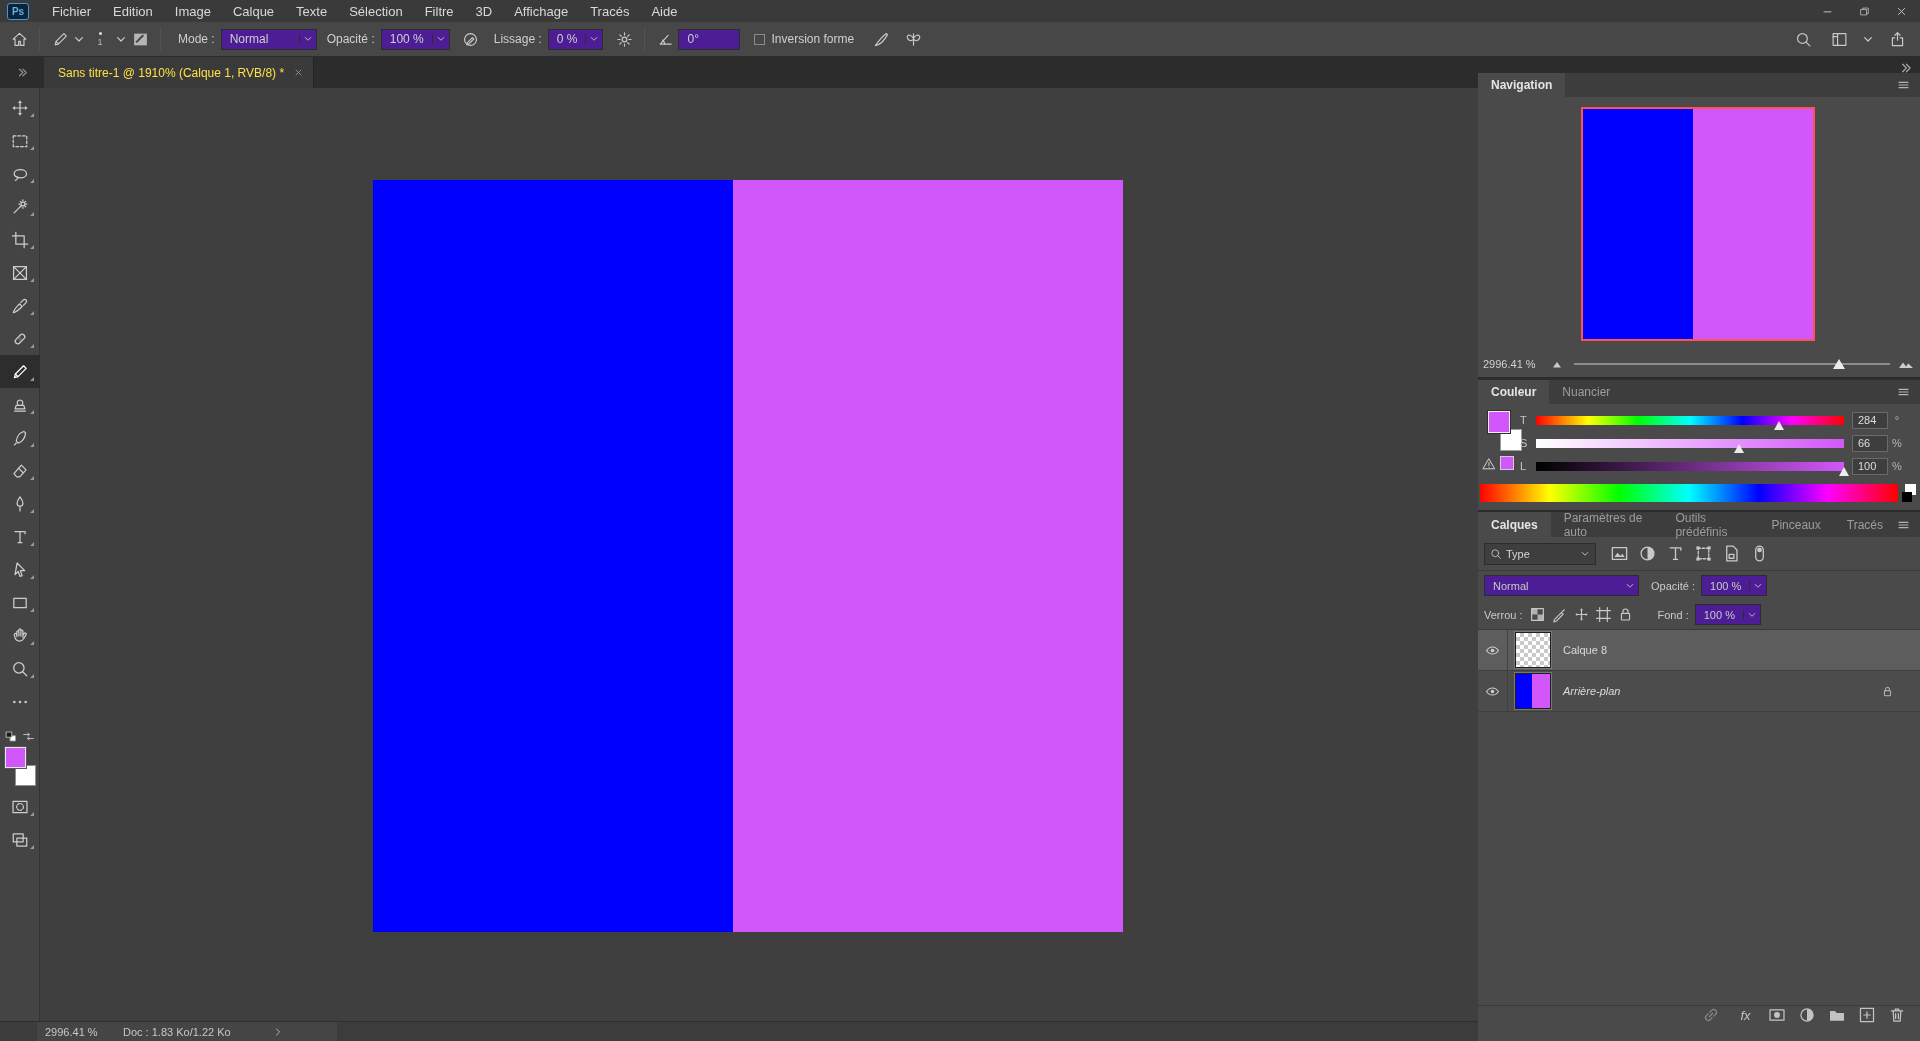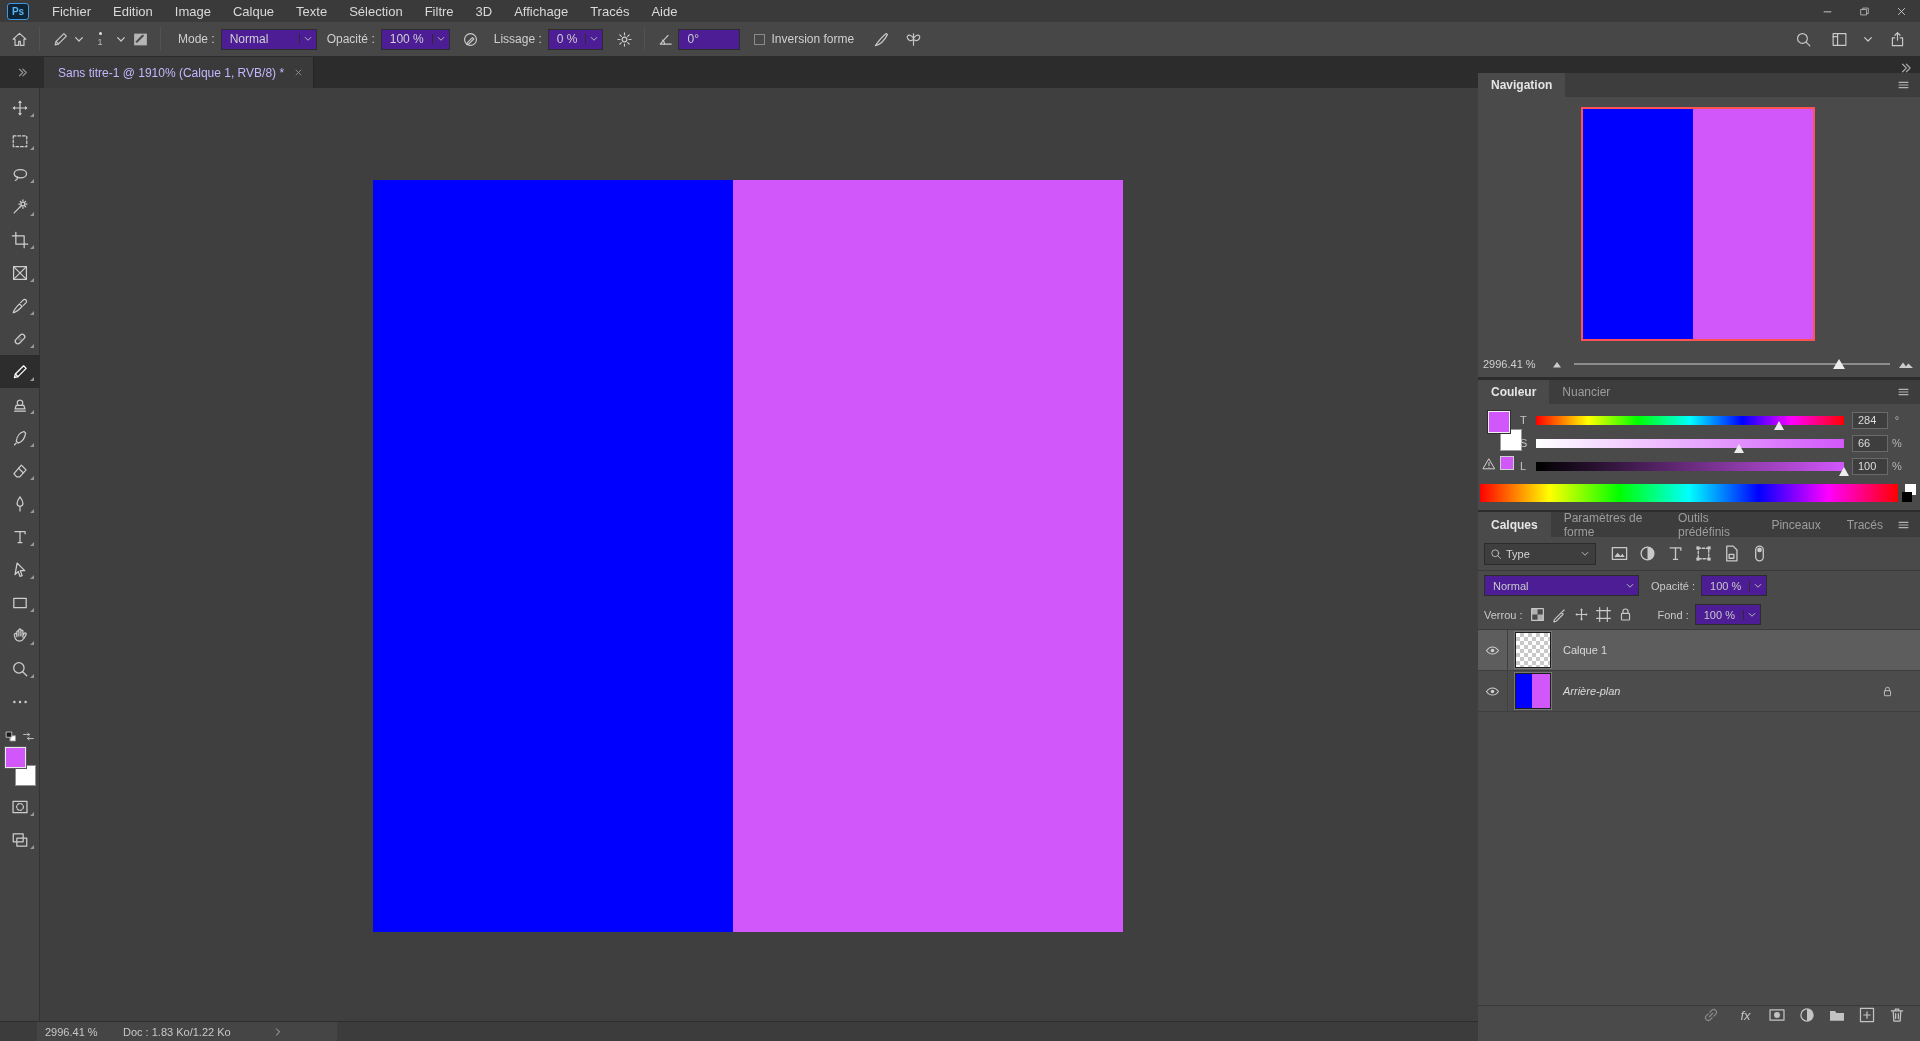--- a/index.html
+++ b/index.html
@@ -36,21 +36,21 @@
   .brush-dot { width:3px; height:3px; border-radius:50%; background:#e0e0e0; }
   .brush-num { font-size:9px; color:#bbb; margin-top:2px; }
   .checkbox { width:11px; height:11px; border:1px solid #8b8b8b; background:transparent; margin:0 6px 0 14px; }
   .ob-right { margin-left:auto; display:flex; align-items:center; margin-right:10px; gap:10px; }
   
   .tabrow { position:absolute; left:0; top:57px; width:1478px; height:31px; background:#2c2c2c;
     display:flex; align-items:stretch; font-size:12px; }
   .tabrow-collapse { width:44px; display:flex; align-items:center; justify-content:center; color:#9a9a9a; }
   .tabrow-collapse svg { width:11px; height:11px; }
   .doc-tab { display:flex; align-items:center; gap:10px; padding:0 10px 0 14px;
-    background:#3a3a3a; color:#c4b5fd; border-right:1px solid #242424; white-space:nowrap; }
+    background:#3a3a3a; color:#fde047; border-right:1px solid #242424; white-space:nowrap; }
   .doc-tab.active { background:#474747; color:#dedede; }
   .doc-tab .tclose { width:9px; height:9px; color:#9a9a9a; display:flex; }
   .doc-tab .tclose svg { width:9px; height:9px; }
   
   .toolbar { position:absolute; left:0; top:88px; width:40px; bottom:20px;
     background:#444444; border-right:1px solid #333; padding-top:3px; }
   .tool { position:relative; width:40px; height:33px; display:flex; align-items:center; justify-content:center; color:#cecece; }
   .tool svg { width:18px; height:18px; }
   .tool.flyout::after { content:''; position:absolute; right:6px; bottom:7px;
     border-left:4px solid transparent; border-bottom:4px solid #989898; }
@@ -623,21 +623,21 @@
           <span class="b"></span>
         </div>
       </div>
     </section>
 
     <div style="height:4px"></div>
 
     <section class="layers-panel">
       <div class="phead lp-head" id="layers-tabs">
           <span class="ptab active">Calques</span>
-          <span class="ptab">Paramètres de forme</span>
+          <span class="ptab">Paramètres de auto</span>
           <span class="ptab">Outils prédéfinis</span>
           <span class="ptab">Pinceaux</span>
           <span class="ptab">Tracés</span>
           <span class="pmenu"><svg viewBox="0 0 16 16" width="100%" height="100%" fill="none" stroke="currentColor" stroke-width="1.1" stroke-linecap="round" stroke-linejoin="round">
               <path d="M2 4.5h12M2 8h12M2 11.5h12" stroke-width="1.4"></path>
             </svg></span>
         </div>
 
       <div class="lrow lp-filter">
         <div class="search-dd">
@@ -740,21 +740,21 @@
 
       <div class="layer-list">
         <div class="layer-row selected" id="layer-row-0">
           <span class="eye-cell">
               <svg viewBox="0 0 16 16" width="100%" height="100%" fill="none" stroke="currentColor" stroke-width="1.1" stroke-linecap="round" stroke-linejoin="round">
                 <path d="M1.6 8S4.2 4.2 8 4.2 14.4 8 14.4 8 11.8 11.8 8 11.8 1.6 8 1.6 8z"></path>
                 <circle cx="8" cy="8" r="1.9" fill="currentColor" stroke="none"></circle>
               </svg>
             </span>
           <span class="lthumb thumb-checker"></span>
-          <span class="lname">Calque 1</span>
+          <span class="lname">Calque 8</span>
         </div>
         <div class="layer-row" id="layer-row-1">
           <span class="eye-cell">
               <svg viewBox="0 0 16 16" width="100%" height="100%" fill="none" stroke="currentColor" stroke-width="1.1" stroke-linecap="round" stroke-linejoin="round">
                 <path d="M1.6 8S4.2 4.2 8 4.2 14.4 8 14.4 8 11.8 11.8 8 11.8 1.6 8 1.6 8z"></path>
                 <circle cx="8" cy="8" r="1.9" fill="currentColor" stroke="none"></circle>
               </svg>
             </span>
           <span class="lthumb thumb-doc">
             <span class="b"></span>

